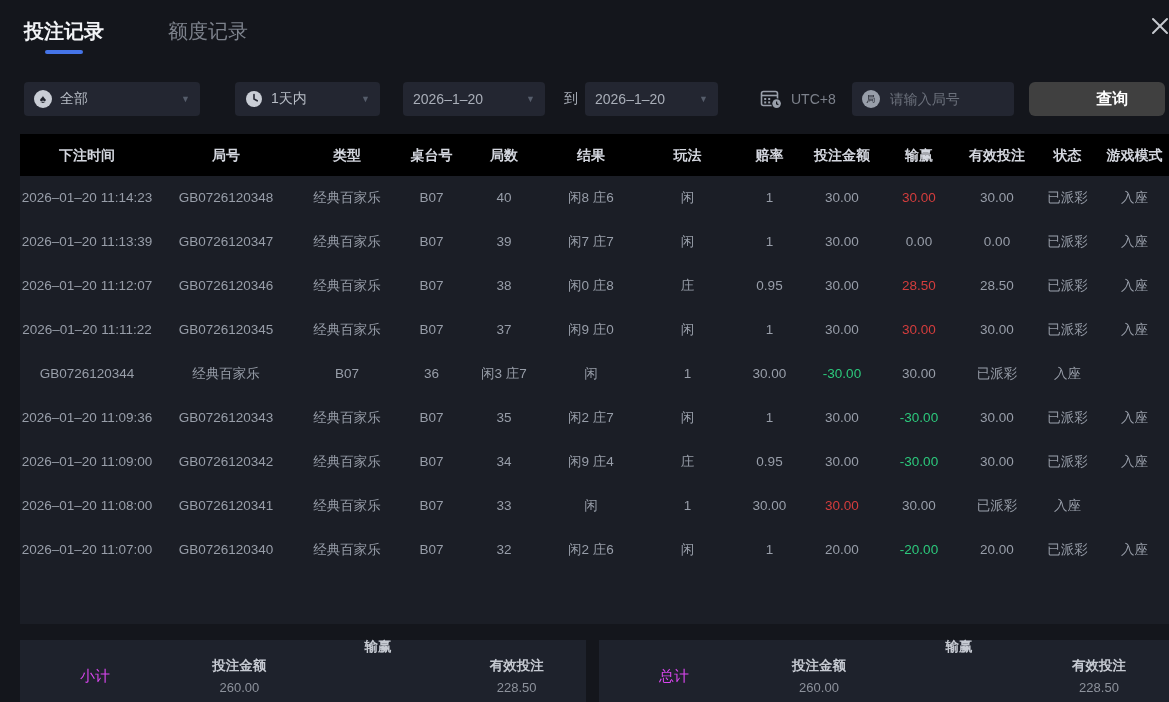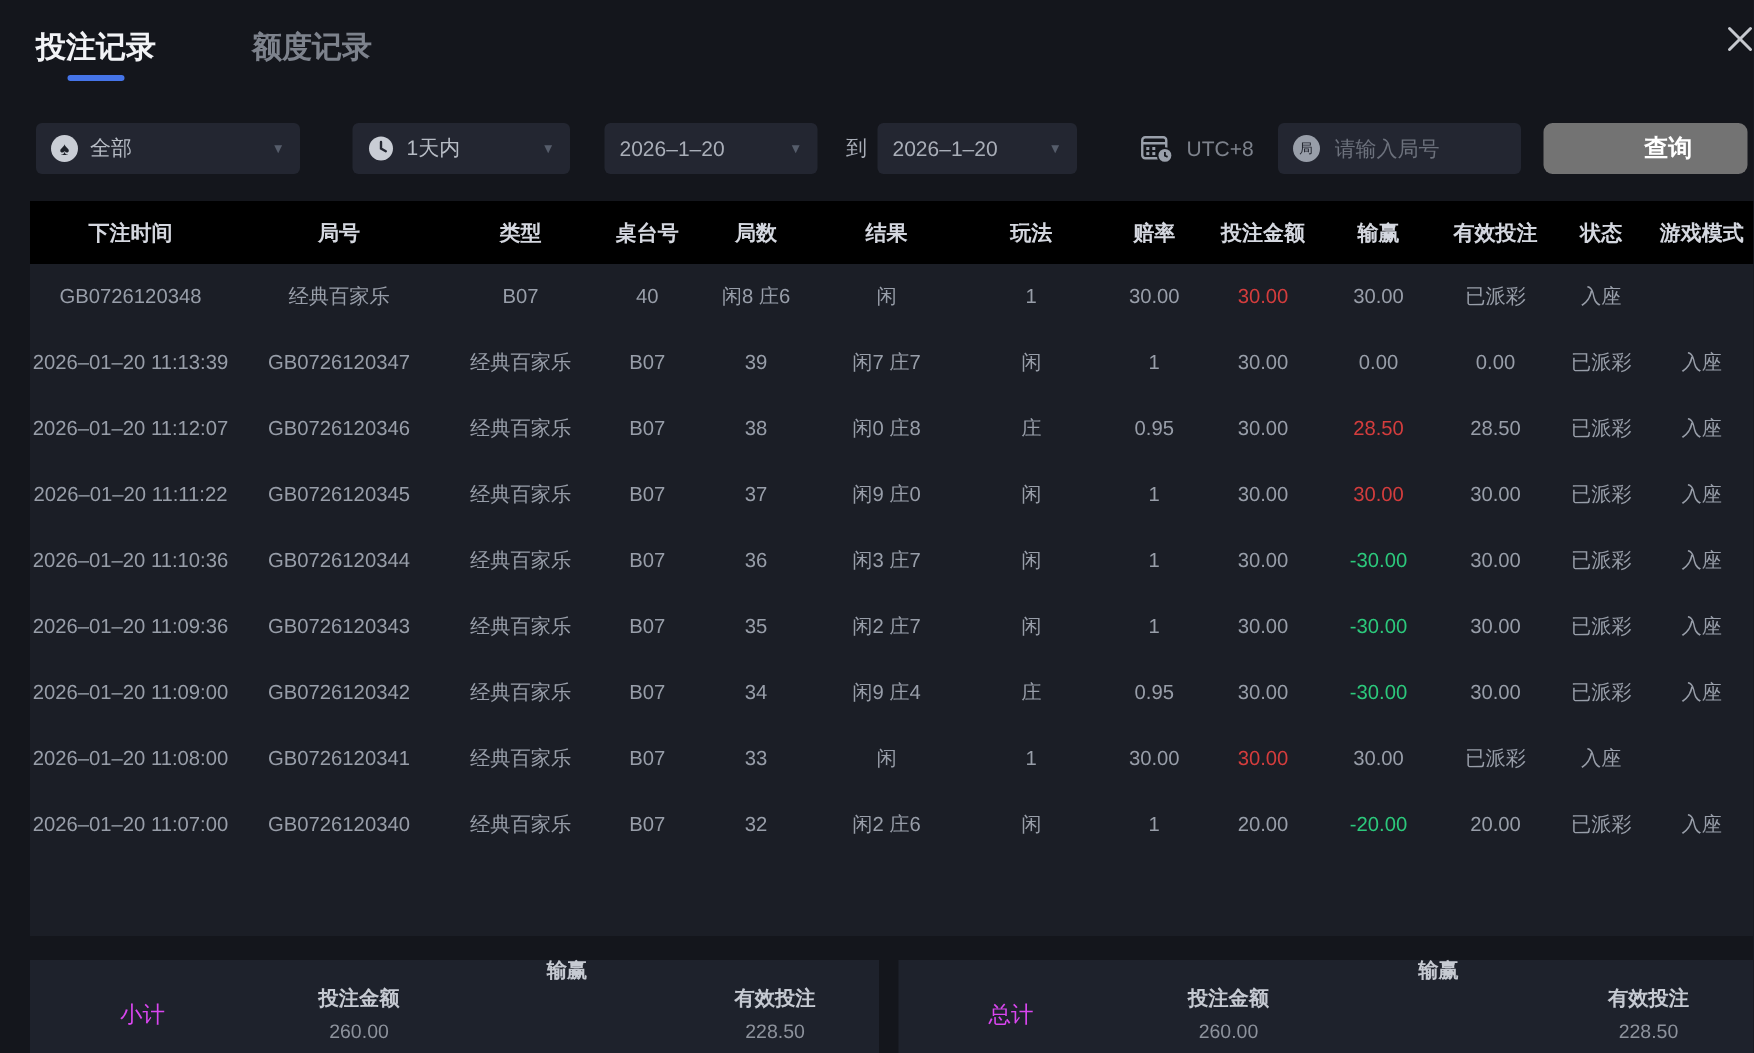--- a/index.html
+++ b/index.html
@@ -4,21 +4,21 @@
 <style>
   html,body{margin:0;padding:0;}
   body{
     width:1169px;height:702px;position:relative;overflow:hidden;
     background:#14161c;color:#9aa0ab;
     font-family:"Liberation Sans","DejaVu Sans",sans-serif;
     -webkit-font-smoothing:antialiased;
   }
   
   .tabs{display:flex;gap:64px;padding:18px 0 0 24px;align-items:flex-start;}
-  .tab{font-size:20px;color:#7d828c;cursor:pointer;position:relative;padding-bottom:9px;font-weight:bold;}
+  .tab{font-size:20px;color:#7d828c;cursor:pointer;position:relative;padding-bottom:9px;}
   .tab.active{color:#f2f3f6;font-weight:bold;}
   .tab-underline{position:absolute;left:50%;transform:translateX(-50%);bottom:0;
     width:38px;height:4px;border-radius:2px;background:#4574e8;}
   .close-btn{position:absolute;top:11px;right:-6px;width:30px;height:30px;cursor:pointer;
     display:flex;align-items:center;justify-content:center;}
   
   .filterbar{display:flex;align-items:center;margin:28px 0 0 24px;height:34px;}
   .dd{height:34px;background:#232631;border-radius:4px;display:flex;align-items:center;
     padding:0 10px;box-sizing:border-box;cursor:pointer;color:#b7bcc5;font-size:14px;}
   .dd .chev{margin-left:auto;color:#565d6b;font-size:9px;}
@@ -32,21 +32,21 @@
     font-size:12px;margin-right:8px;flex:0 0 auto;line-height:1;}
   .circle-icon.cn{font-size:9px;background:#989ea9;}
   .clock-svg{margin-right:8px;flex:0 0 auto;}
   .tzgroup{display:flex;align-items:center;margin-left:42px;color:#7d828c;font-size:14px;}
   .tzgroup svg{margin-right:9px;}
   .round-input-wrap{display:flex;align-items:center;background:#232631;border-radius:4px;
     height:34px;margin-left:16px;width:162px;box-sizing:border-box;padding:0 10px;}
   .round-input-wrap input{background:transparent;border:none;outline:none;color:#b7bcc5;
     font-size:14px;width:110px;font-family:inherit;}
   .round-input-wrap input::placeholder{color:#6c717c;}
-  .query-btn{margin-left:15px;width:136px;height:34px;background:#737373;border:none;
+  .query-btn{margin-left:15px;width:136px;height:34px;background:#404040;border:none;
     border-radius:6px;color:#ffffff;font-size:16px;font-weight:bold;cursor:pointer;
     font-family:inherit;padding-left:37px;}
   
   .table{margin:18px 0 0 20px;width:1149px;}
   .trow{display:grid;grid-template-columns:134px 144px 98px 71px 74px 100px 93px 71px 74px 80px 76px 65px 69px;}
   .thead{background:#000000;height:42px;}
   .thead .cell{color:#d4d7df;font-weight:bold;font-size:14px;line-height:42px;}
   .tbody{background:#1b1e26;height:448px;}
   .tbody .trow{height:44px;}
   .cell{text-align:center;font-size:13.5px;line-height:44px;white-space:nowrap;color:#989ea9;}
@@ -144,20 +144,21 @@
     <div class="cell">玩法</div>
     <div class="cell">赔率</div>
     <div class="cell">投注金额</div>
     <div class="cell">输赢</div>
     <div class="cell">有效投注</div>
     <div class="cell">状态</div>
     <div class="cell">游戏模式</div>
   </div>
   <div class="tbody" id="tbody">
       <div class="trow">
+        <div class="cell">2026–01–20 11:14:23</div>
         <div class="cell">GB0726120348</div>
         <div class="cell">经典百家乐</div>
         <div class="cell">B07</div>
         <div class="cell">40</div>
         <div class="cell">闲8 庄6</div>
         <div class="cell">闲</div>
         <div class="cell">1</div>
         <div class="cell">30.00</div>
         <div class="cell win">30.00</div>
         <div class="cell">30.00</div>
@@ -203,21 +204,20 @@
         <div class="cell">闲9 庄0</div>
         <div class="cell">闲</div>
         <div class="cell">1</div>
         <div class="cell">30.00</div>
         <div class="cell win">30.00</div>
         <div class="cell">30.00</div>
         <div class="cell">已派彩</div>
         <div class="cell">入座</div>
       </div>
       <div class="trow">
-        <div class="cell">2026–01–20 11:10:36</div>
         <div class="cell">GB0726120344</div>
         <div class="cell">经典百家乐</div>
         <div class="cell">B07</div>
         <div class="cell">36</div>
         <div class="cell">闲3 庄7</div>
         <div class="cell">闲</div>
         <div class="cell">1</div>
         <div class="cell">30.00</div>
         <div class="cell loss">-30.00</div>
         <div class="cell">30.00</div>

